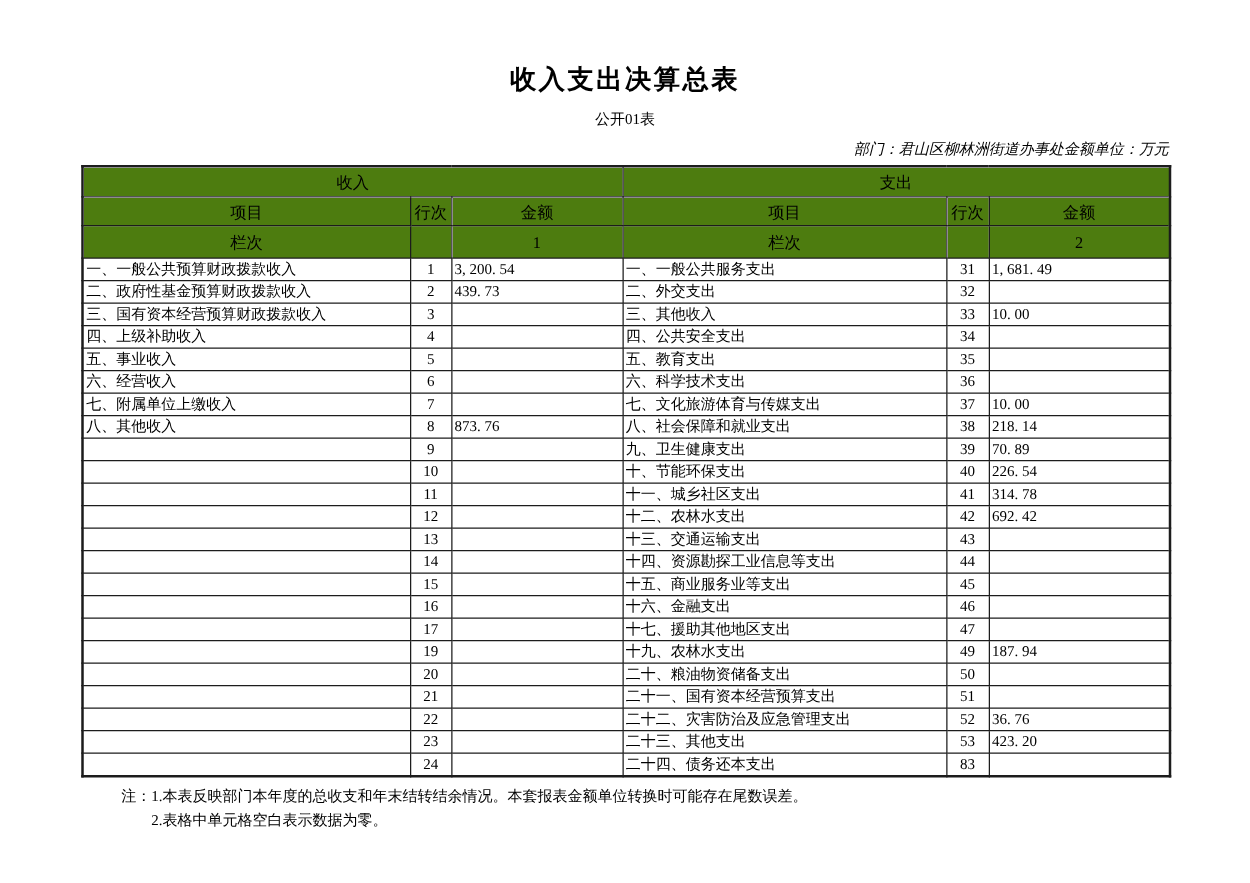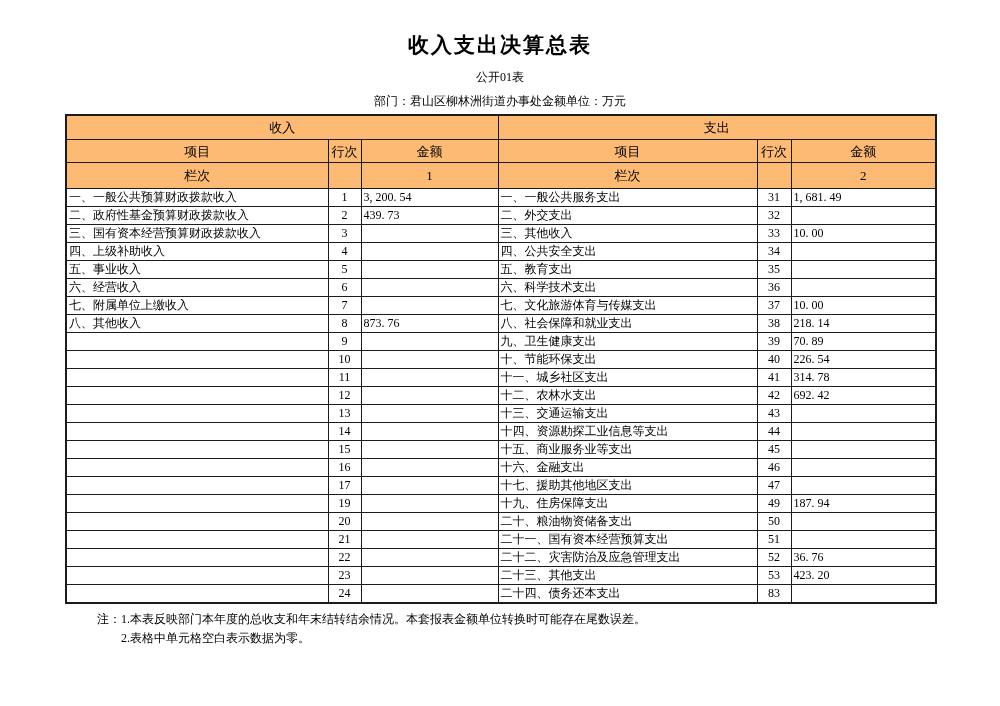--- a/index.html
+++ b/index.html
@@ -2,40 +2,40 @@
 <html><head>
 <meta charset="utf-8">
 <style>
   html,body { margin:0; padding:0; background:#fff; }
   .page {
     width:1000px; height:706px; background:#ffffff; color:#000;
     font-family:"Liberation Serif","DejaVu Serif",serif;
     box-sizing:border-box; padding:0 65px; position:relative; overflow:hidden;
   }
   .title {
-    text-align:center; padding-top:31px; font-size:21px; font-weight:700;
+    text-align:center; padding-top:49px; font-size:21px; font-weight:700;
     letter-spacing:2px;
   }
   .form-code { text-align:center; font-size:12px; margin-top:10px; }
   .meta-row {
-    display:flex; justify-content:center; align-items:flex-end;
-    font-size:12px; margin-top:7px; padding-bottom:3px;
+    display:flex; justify-content:flex-end; align-items:flex-end;
+    font-size:12px; margin-top:7px; padding-bottom:3px;font-style:italic;
   }
   table.main {
     border-collapse:collapse; table-layout:fixed; width:870px;
     border:2px solid #1c1c1c; margin-top:1px;
   }
   table.main td {
     border:1px solid #1c1c1c; font-size:12px; padding:0 2px; height:17px;
     overflow:hidden; white-space:nowrap; line-height:17px;
   }
   tr.h1 td { height:23px; font-size:13px; }
   tr.h2 td { height:22px; font-size:13px;font-family:Liberation Serif, serif; }
   tr.h3 td { height:25px; font-size:13px; }
-  .gray { background:#fdba74; }
+  .gray { background:#4d7c0f; }
   .center { text-align:center; }
   .item { text-align:left; padding-left:3px; }
   .rowno { text-align:center; }
   .amount { text-align:left; padding-right:3px; }
   .div-left { border-left-width:2px;margin-left:23px; }
   .notes { font-size:12px; margin-top:6px; line-height:19px;margin-left:32px; }
   .notes .indent { padding-left:24px; }
 </style>
 </head>
 <body>
@@ -233,21 +233,21 @@
     <td class="item div-left">十七、援助其他地区支出</td>
     <td class="rowno">47</td>
     <td class="amount"></td>
   </tr>
 
 
   <tr>
     <td class="item"></td>
     <td class="rowno">19</td>
     <td class="amount"></td>
-    <td class="item div-left">十九、住房保障支出</td>
+    <td class="item div-left">十九、农林水支出</td>
     <td class="rowno">49</td>
     <td class="amount">187. 94</td>
   </tr>
 
   <tr>
     <td class="item"></td>
     <td class="rowno">20</td>
     <td class="amount"></td>
     <td class="item div-left">二十、粮油物资储备支出</td>
     <td class="rowno">50</td>

